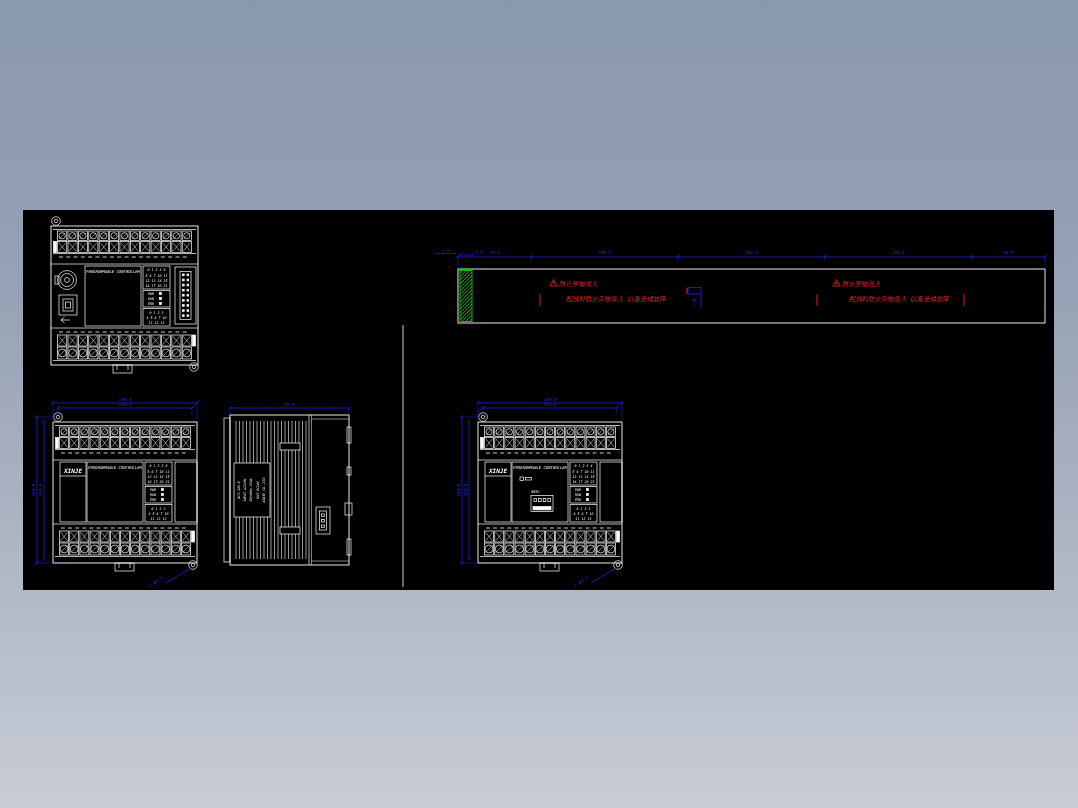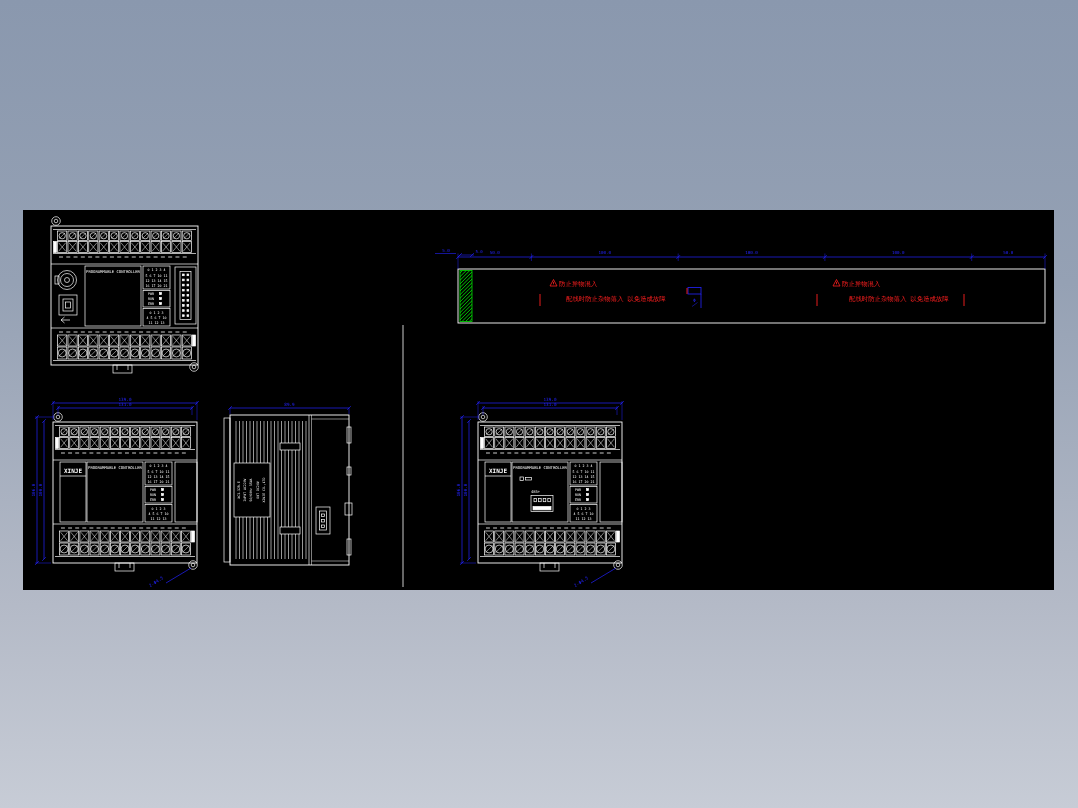--- a/index.html
+++ b/index.html
@@ -1,19 +1,19 @@
 <!DOCTYPE html>
 <html><head>
 <meta charset="utf-8">
 <style>
   html,body{margin:0;padding:0;}
   .page{position:relative;width:1078px;height:808px;overflow:hidden;
         background:linear-gradient(180deg,#8a98ae 0%,#95a1b4 35%,#b4bac7 75%,#c7ccd6 100%);
         font-family:"DejaVu Sans Mono",monospace;}
-  .canvas{position:absolute;left:23px;top:210px;width:1031px;height:380px;background:#000;}
+  .canvas{position:absolute;left:23px;top:210px;width:1031px;height:380px;background:#000;font-style:italic;}
   svg text{font-family:"DejaVu Sans Mono",monospace;}
 </style>
 </head>
 <body>
 
 <div class="page">
   <div class="canvas">
     <svg id="cad" width="1031" height="380" viewBox="0 0 1031 380">
         <g>
           <rect x="28" y="16" width="147" height="139" fill="none" stroke="#ffffff" stroke-width="0.9"></rect>

